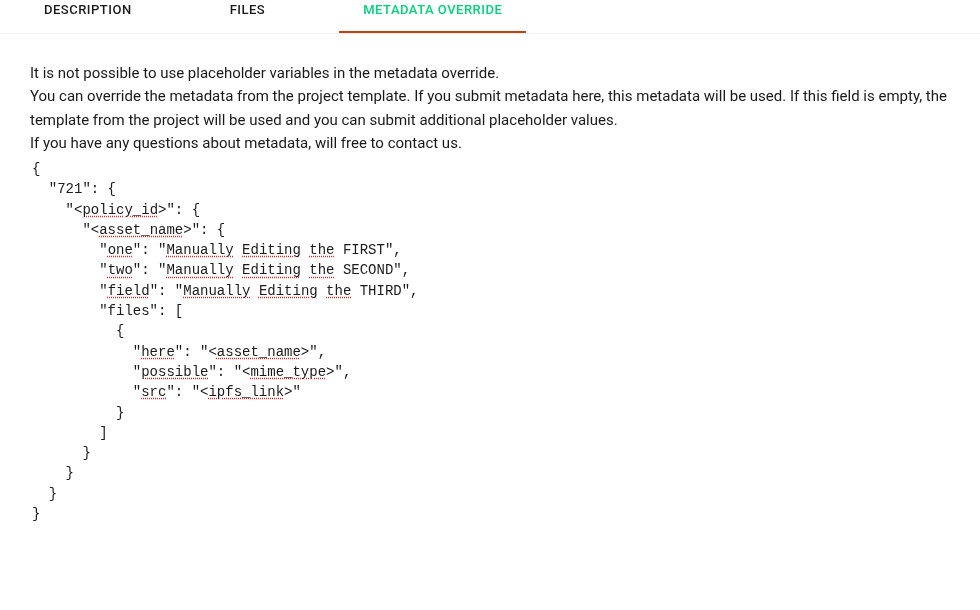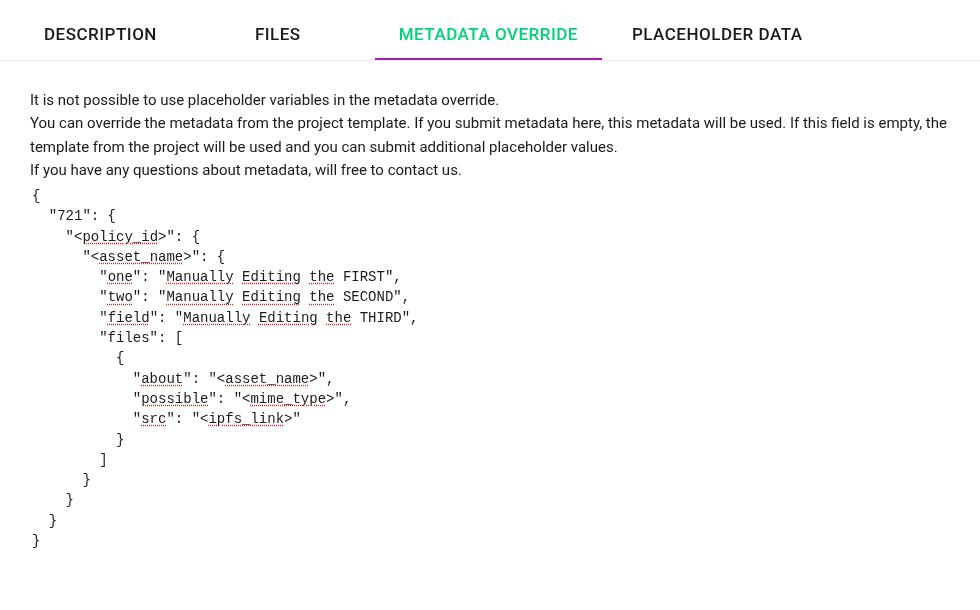--- a/index.html
+++ b/index.html
@@ -10,33 +10,32 @@
       height: 610px;
       overflow: hidden;
     }
     .tabs {
       display: flex;
       gap: 0;
       border-bottom: 1px solid #f0f0f0;
       padding-left: 20px;
     }
     .tab {
-      padding: 14px 24px 14px 24px;
-      font-size: 17px;
+      padding: 2px 24px 14px 24px;
+      font-size: 13px;
       font-weight: 500;
       letter-spacing: 0.5px;
       color: #1a1a1a;
       cursor: pointer;
       position: relative;
       border-bottom: 2px solid transparent;
-      margin-top: 10px;
     }
     .tab.active {
       color: #00d27a;
-      border-bottom: 2px solid #a21caf;
+      border-bottom: 2px solid #c2410c;
     }
     .tab-gap-files { margin-left: 50px; }
     .tab-gap-meta { margin-left: 50px; }
     .tab-gap-placeholder { margin-left: 6px; }
     .content {
       padding: 28px 30px 0 30px;
     }
     .description-block {
       font-size: 15px;
       line-height: 1.55;
@@ -63,41 +62,40 @@
     }
     .sp { text-decoration: underline; text-decoration-color: #e02020; text-decoration-style: dotted; text-underline-offset: 2px; }
   </style>
 </head>
 <body>
 
 <div class="tabs">
   <div class="tab">DESCRIPTION</div>
   <div class="tab tab-gap-files">FILES</div>
   <div class="tab active tab-gap-meta">METADATA OVERRIDE</div>
-  <div class="tab tab-gap-placeholder">PLACEHOLDER DATA</div>
 </div>
 
 <div class="content">
   <div class="description-block">
     <p>It is not possible to use placeholder variables in the metadata override.</p>
     <p>You can override the metadata from the project template. If you submit metadata here, this metadata will be used. If this field is empty, the template from the project will be used and you can submit additional placeholder values.</p>
     <p>If you have any questions about metadata, will free to contact us.</p>
   </div>
 
 
   <div class="code-area"><span>{</span>
 <span>  "721": {</span>
 <span>    "&lt;</span><span class="sp">policy_id</span><span>&gt;": {</span>
 <span>      "&lt;</span><span class="sp">asset_name</span><span>&gt;": {</span>
 <span>        "</span><span class="sp">one</span><span>": "</span><span class="sp">Manually</span><span> </span><span class="sp">Editing</span><span> </span><span class="sp">the</span><span> FIRST",</span>
 <span>        "</span><span class="sp">two</span><span>": "</span><span class="sp">Manually</span><span> </span><span class="sp">Editing</span><span> </span><span class="sp">the</span><span> SECOND",</span>
 <span>        "</span><span class="sp">field</span><span>": "</span><span class="sp">Manually</span><span> </span><span class="sp">Editing</span><span> </span><span class="sp">the</span><span> THIRD",</span>
 <span>        "files": [</span>
 <span>          {</span>
-<span>            "</span><span class="sp">about</span><span>": "&lt;</span><span class="sp">asset_name</span><span>&gt;",</span>
+<span>            "</span><span class="sp">here</span><span>": "&lt;</span><span class="sp">asset_name</span><span>&gt;",</span>
 <span>            "</span><span class="sp">possible</span><span>": "&lt;</span><span class="sp">mime_type</span><span>&gt;",</span>
 <span>            "</span><span class="sp">src</span><span>": "&lt;</span><span class="sp">ipfs_link</span><span>&gt;"</span>
 <span>          }</span>
 <span>        ]</span>
 <span>      }</span>
 <span>    }</span>
 <span>  }</span>
 <span>}</span></div>
 </div>
 

